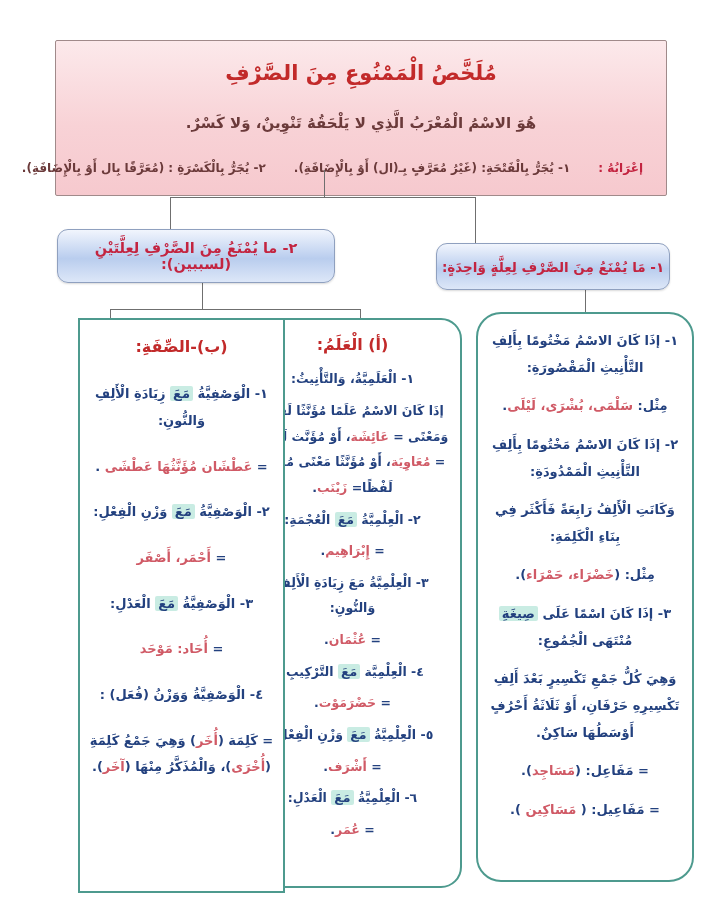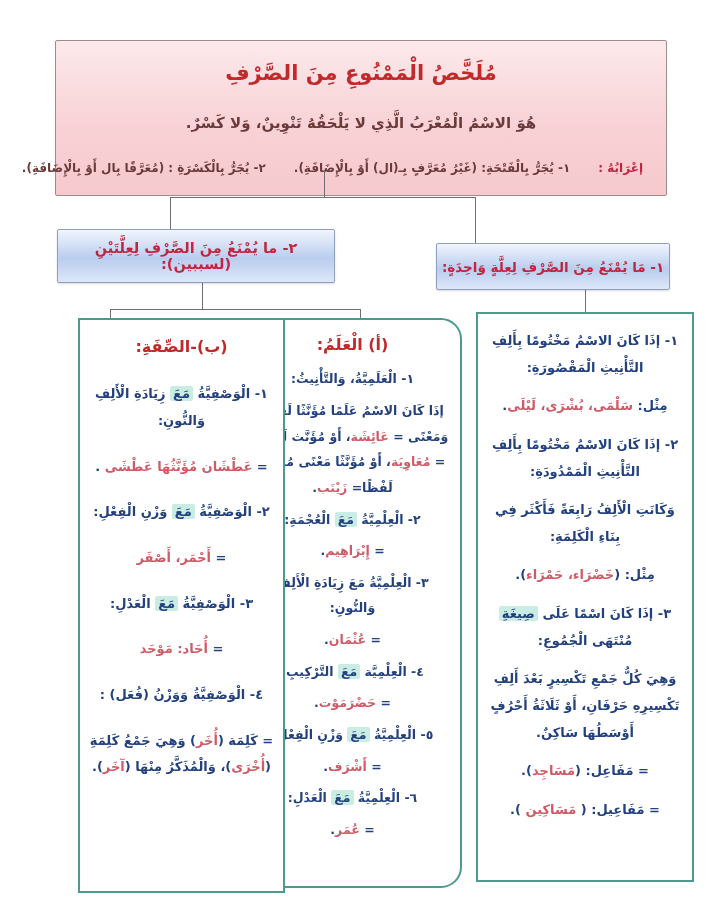--- a/index.html
+++ b/index.html
@@ -17,33 +17,33 @@
   .definition{font-size:15px;font-weight:bold;color:var(--dark-text);}
   .i3rab{display:flex;direction:rtl;justify-content:flex-start;gap:28px;
     font-size:12px;font-weight:bold;color:var(--dark-text);white-space:nowrap;}
   .i3rab-label{color:var(--node-red);}
 
   
   .line{position:absolute;background:var(--connector);}
 
   
   .node{position:absolute;box-sizing:border-box;border:1px solid #8fa0bf;
-    border-radius:2px;display:flex;align-items:center;justify-content:center;
+    border-radius:11px;display:flex;align-items:center;justify-content:center;
     text-align:center;font-weight:bold;color:var(--node-red);
     background:linear-gradient(180deg,#f1f5fd 0%,#b9cdee 55%,#dde7f8 100%);
     box-shadow:0 1px 2px rgba(0,0,0,.15);}
   .node-left{left:57px;top:229px;width:278px;height:54px;font-size:14.5px;}
   .node-right{left:436px;top:243px;width:234px;height:47px;font-size:13.5px;}
 
   
   .col{position:absolute;box-sizing:border-box;background:#ffffff;
     border:2px solid var(--teal-border);display:flex;flex-direction:column;
     align-items:center;text-align:center;}
   .col-right{left:476px;top:312px;width:218px;height:570px;
-    padding:14px 9px;gap:12px;font-size:13px;}
+    padding:14px 9px;gap:12px;font-size:13px;border-radius:25px;}
   .col-mid{left:243px;top:318px;width:219px;height:570px;
     padding:10px 9px;gap:6px;font-size:12.5px;border-radius:21px;}
   .col-left{left:30px;top:318px;width:207px;height:575px;
     padding:12px 7px;gap:19px;font-size:13px;margin-left:48px;}
   .col-header{font-size:16px;font-weight:bold;color:var(--title-red);
     line-height:1.9;}
   .item{line-height:2.05;}
   .item.heading,.item.para{color:var(--navy);font-weight:bold;}
   .item.example{font-weight:bold;}
   .seg-navy{color:var(--navy);}

